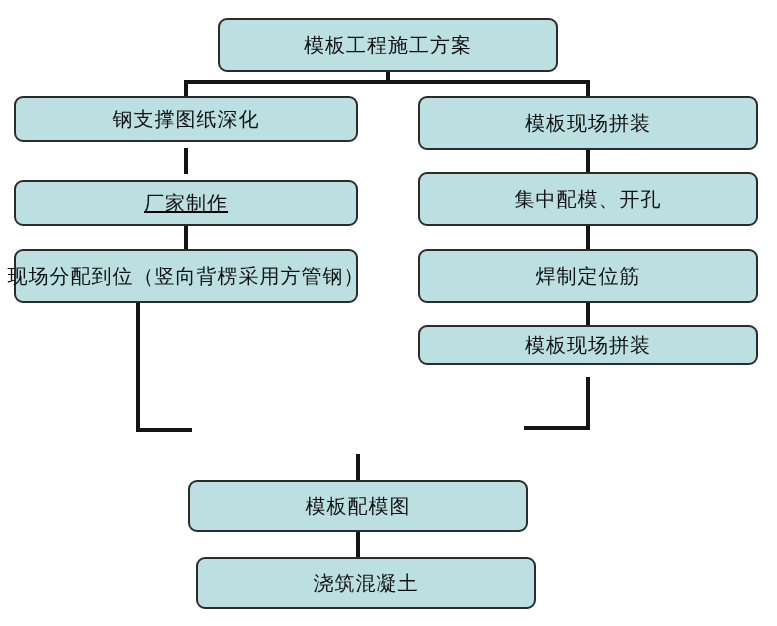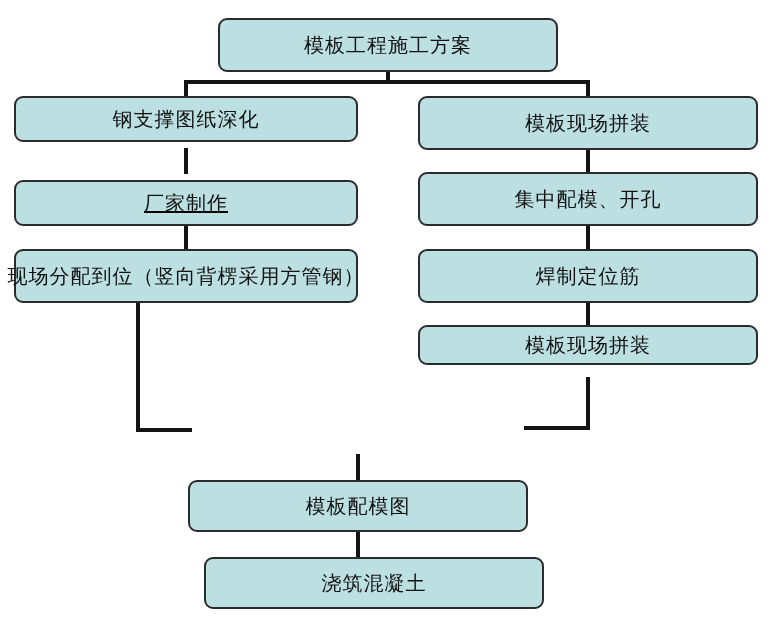--- a/index.html
+++ b/index.html
@@ -100,17 +100,17 @@
 
   <div class="node" style="left:418px; top:325px; width:340px; height:40px;">
     <span class="node-label">模板现场拼装</span>
   </div>
 
 
   <div class="node" style="left:188px; top:480px; width:340px; height:52px;">
     <span class="node-label">模板配模图</span>
   </div>
 
-  <div class="node" style="left:204px; top:557px; width:340px; height:52px;">
+  <div class="node" style="left:196px; top:557px; width:340px; height:52px;">
     <span class="node-label">浇筑混凝土</span>
   </div>
 
 </div>
 
 </body></html>

